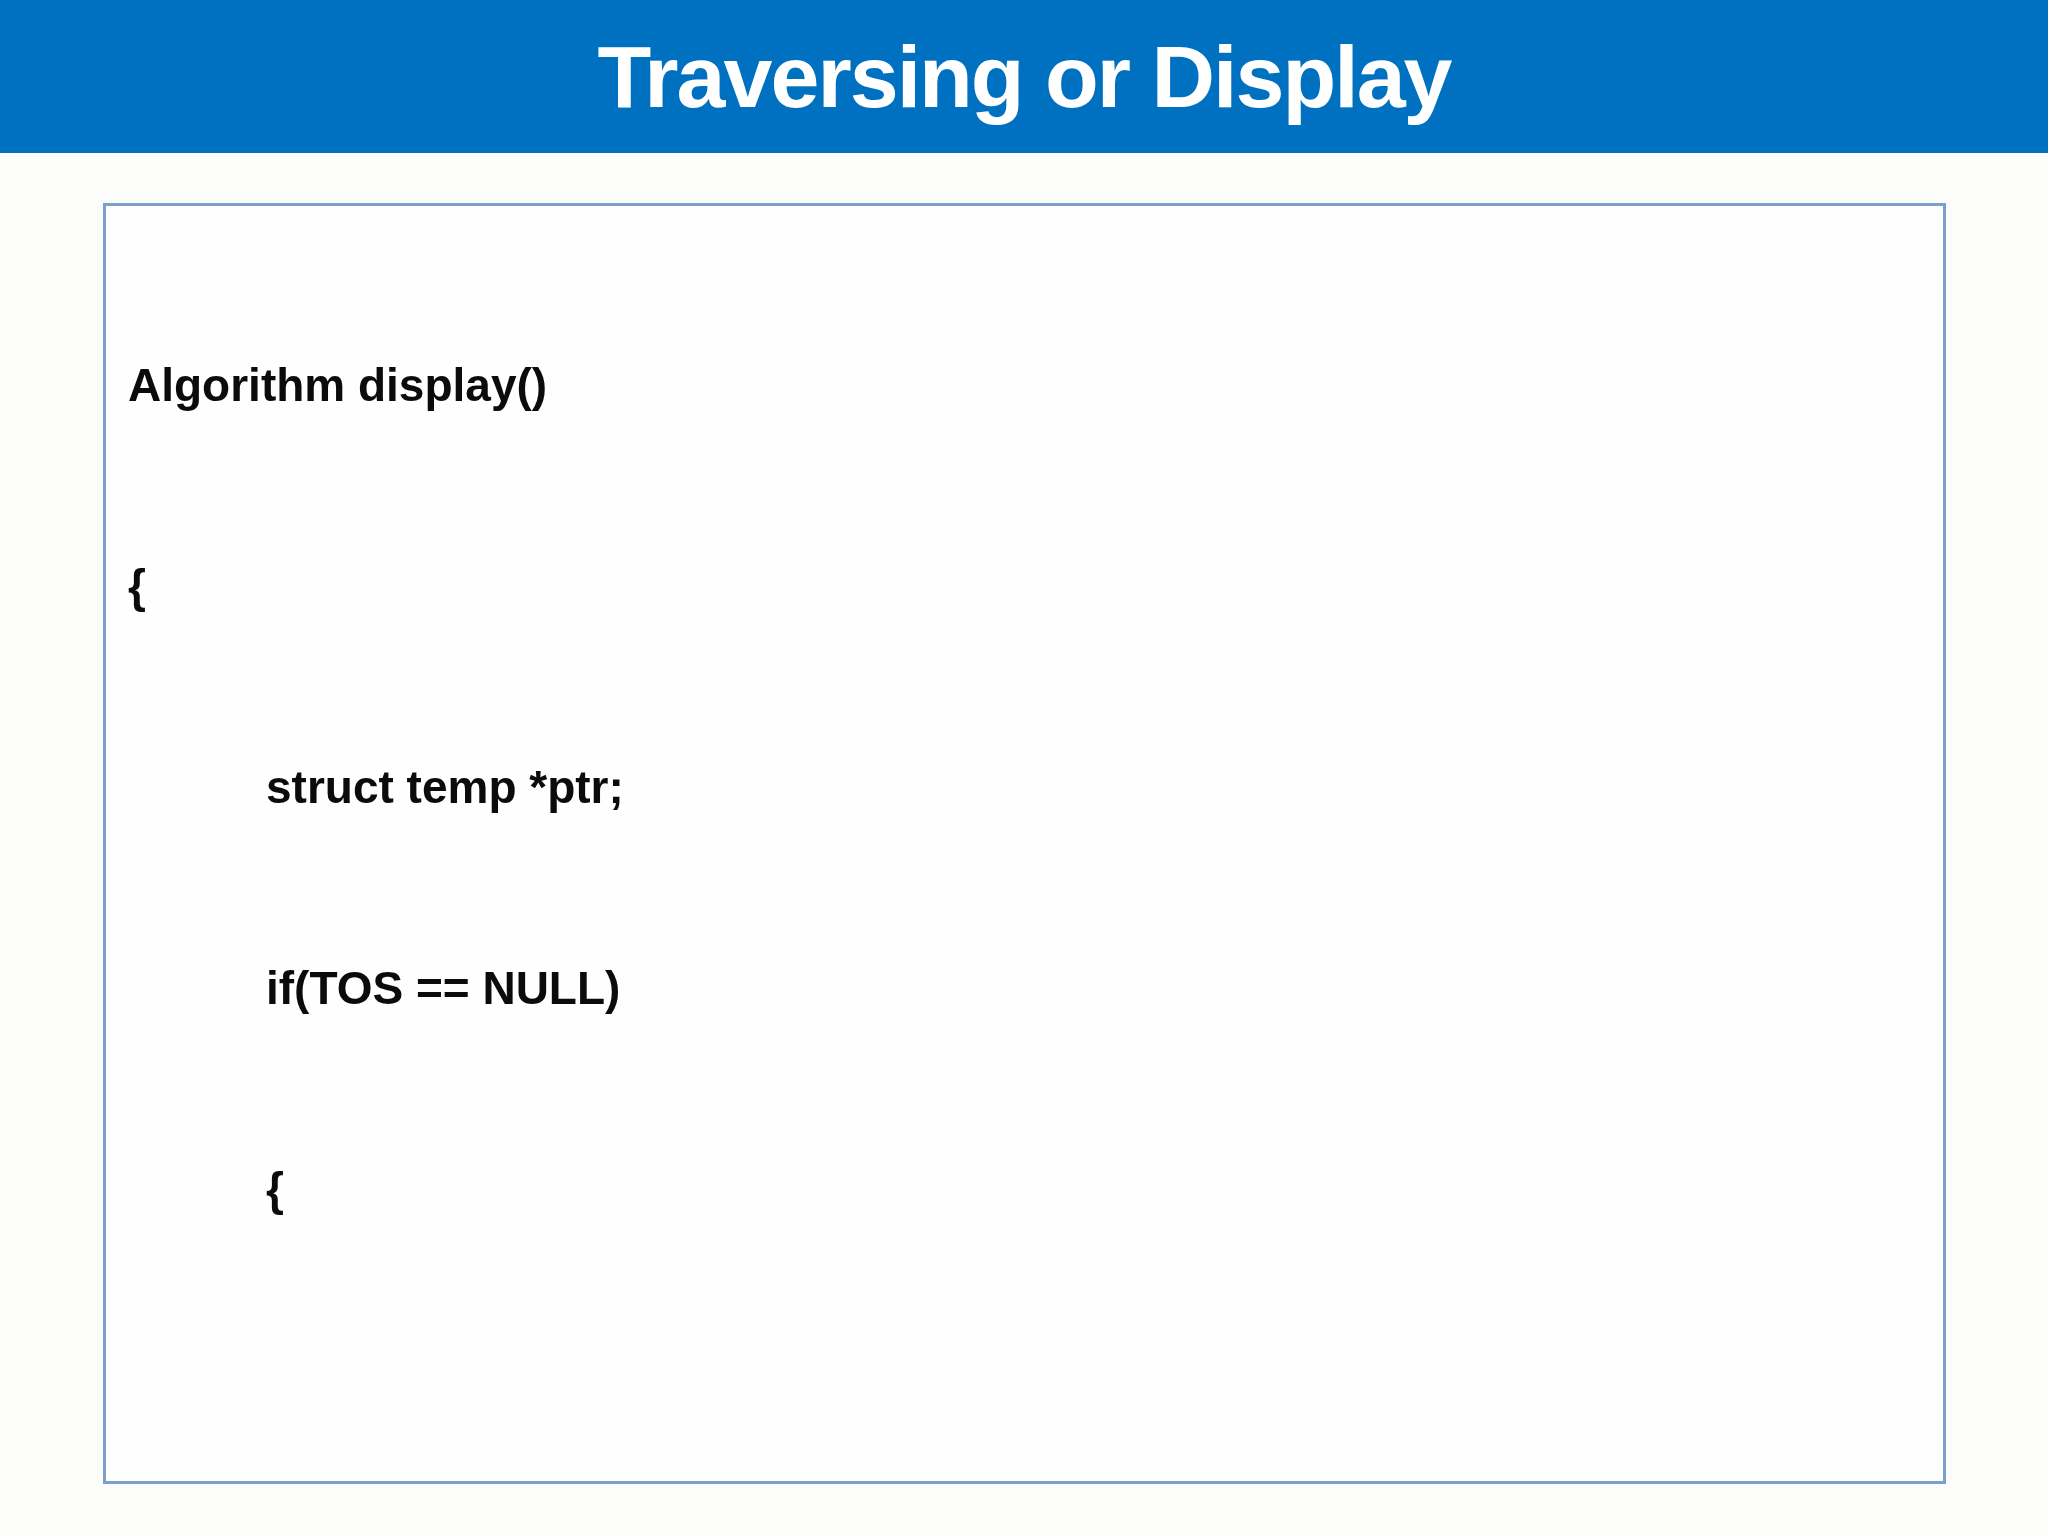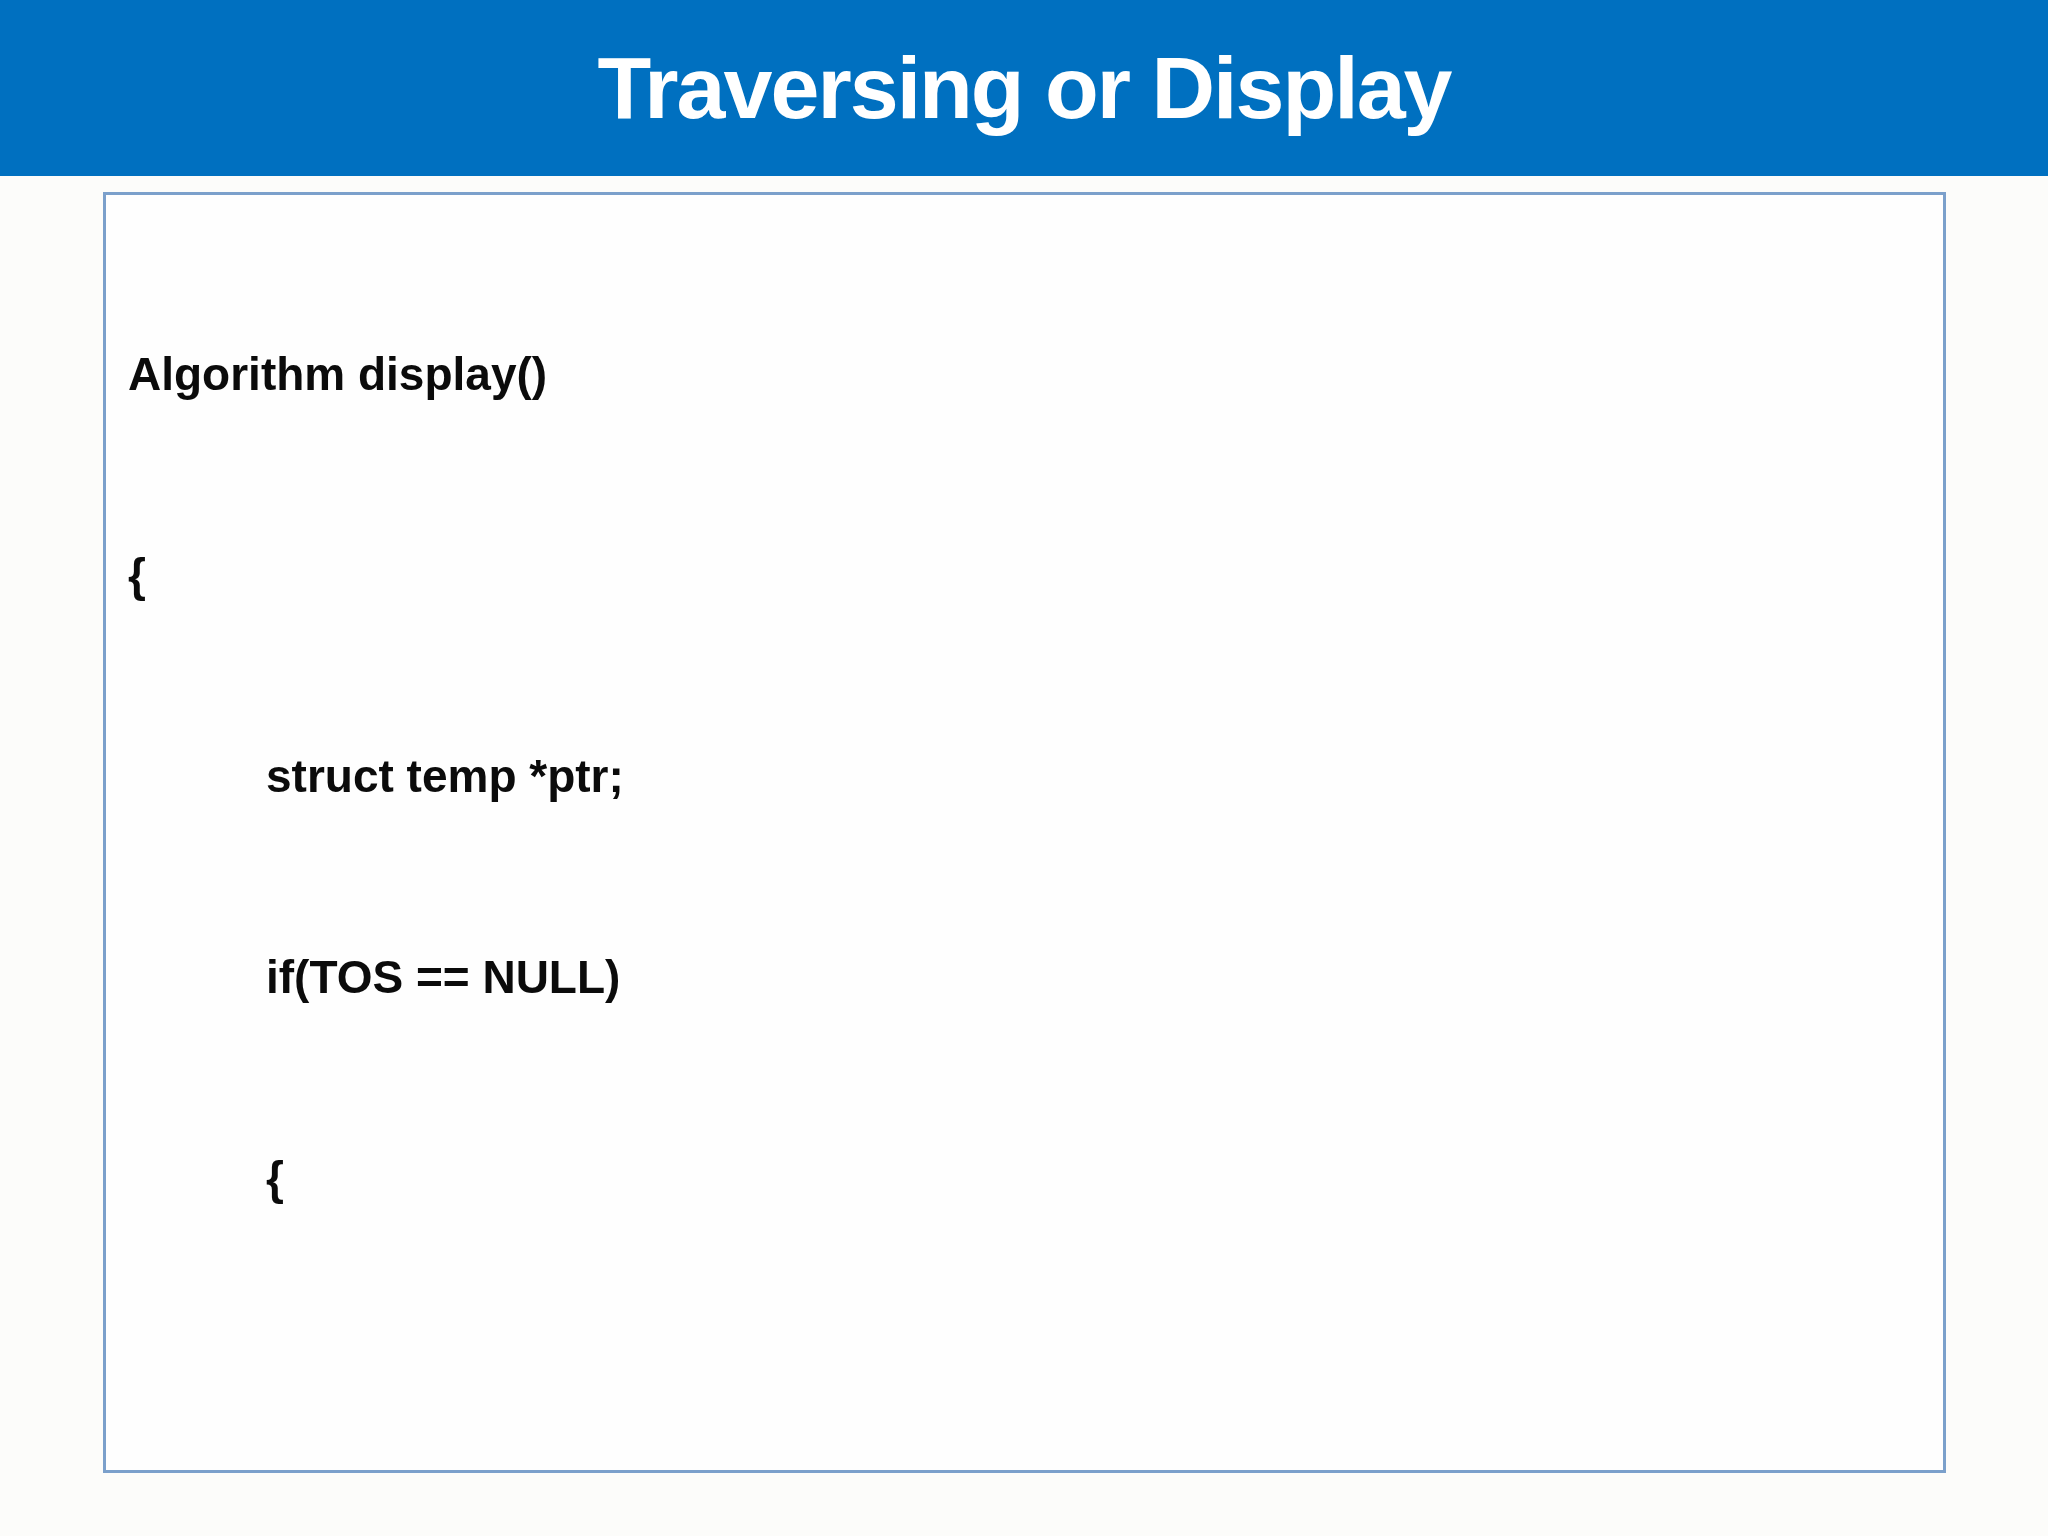--- a/index.html
+++ b/index.html
@@ -9,35 +9,35 @@
     height: 1536px;
     background: #fcfcfa;
     font-family: "Liberation Sans", sans-serif;
     overflow: hidden;
   }
   .title-bar {
     position: absolute;
     top: 0;
     left: 0;
     width: 2048px;
-    height: 176px;
+    height: 153px;
     display: flex;
     align-items: center;
     justify-content: center;
   }
   .slide-title {
     font-size: 88px;
     font-weight: bold;
     letter-spacing: -2px;
     margin: 0;
   }
   .code-box {
     position: absolute;
     left: 103px;
-    top: 192px;
+    top: 203px;
     width: 1843px;
     height: 1281px;
     box-sizing: border-box;
     background: #fefefe;
     border-width: 3px;
     border-style: solid;
   }
   .code {
     padding-top: 12px;
     font-size: 46px;

